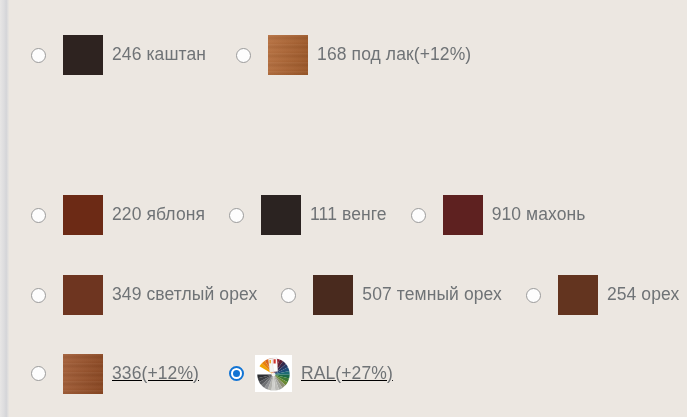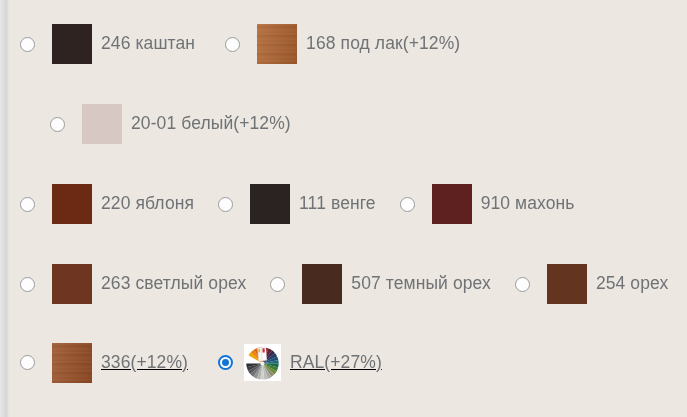--- a/index.html
+++ b/index.html
@@ -27,21 +27,21 @@
     opacity: .95;
   }
 
   #options-panel {
     position: absolute;
     left: 9px;
     top: 0;
     right: 0;
     bottom: 0;
     background: #ece7e1;
-    padding: 4px;
+    padding: 15px;
     border-radius: 30px;
   }
 
   .option-row {
     display: flex;
     align-items: center;
     height: 80px;
     padding-left: 7px;
     box-sizing: border-box;
   }
@@ -128,25 +128,20 @@
       </label>
       <div class="gap-lg"></div>
       <label class="option-item">
         <span class="radio" role="radio" aria-checked="false"></span>
         <div class="swatch" style="background: repeating-linear-gradient(rgba(255, 255, 255, 0.055) 0px, rgba(0, 0, 0, 0.05) 3px, rgba(255, 255, 255, 0.03) 6px, rgba(0, 0, 0, 0.02) 9px), linear-gradient(100deg, rgba(255, 255, 255, 0.1), rgba(0, 0, 0, 0.12)), rgb(176, 99, 46);"></div>
         <span class="option-label">168 под лак(+12%)</span>
       </label>
     </div>
     <div class="option-row">
       <div class="gap-lg"></div>
-      <label class="option-item">
-        <span class="radio" role="radio" aria-checked="false"></span>
-        <div class="swatch" style="background: rgb(215, 200, 196);"></div>
-        <span class="option-label">20-01 белый(+12%)</span>
-      </label>
     </div>
     <div class="option-row">
       <label class="option-item">
         <span class="radio" role="radio" aria-checked="false"></span>
         <div class="swatch" style="background: rgb(108, 42, 21);"></div>
         <span class="option-label">220 яблоня</span>
       </label>
       <div class="gap-md"></div>
       <label class="option-item">
         <span class="radio" role="radio" aria-checked="false"></span>
@@ -157,21 +152,21 @@
       <label class="option-item">
         <span class="radio" role="radio" aria-checked="false"></span>
         <div class="swatch" style="background: rgb(94, 33, 32);"></div>
         <span class="option-label">910 махонь</span>
       </label>
     </div>
     <div class="option-row">
       <label class="option-item">
         <span class="radio" role="radio" aria-checked="false"></span>
         <div class="swatch" style="background: rgb(110, 53, 32);"></div>
-        <span class="option-label">263 светлый орех</span>
+        <span class="option-label">349 светлый орех</span>
       </label>
       <div class="gap-md"></div>
       <label class="option-item">
         <span class="radio" role="radio" aria-checked="false"></span>
         <div class="swatch" style="background: rgb(73, 42, 30);"></div>
         <span class="option-label">507 темный орех</span>
       </label>
       <div class="gap-md"></div>
       <label class="option-item">
         <span class="radio" role="radio" aria-checked="false"></span>

